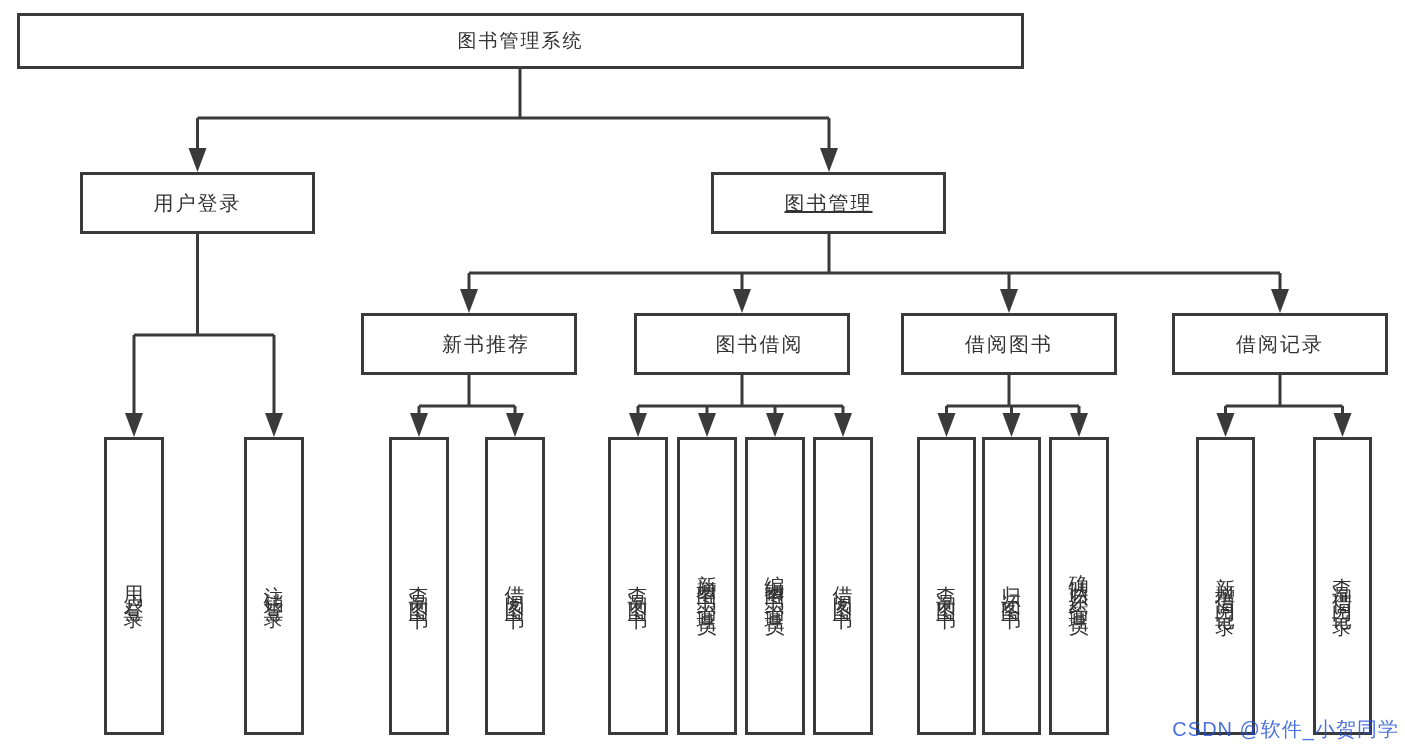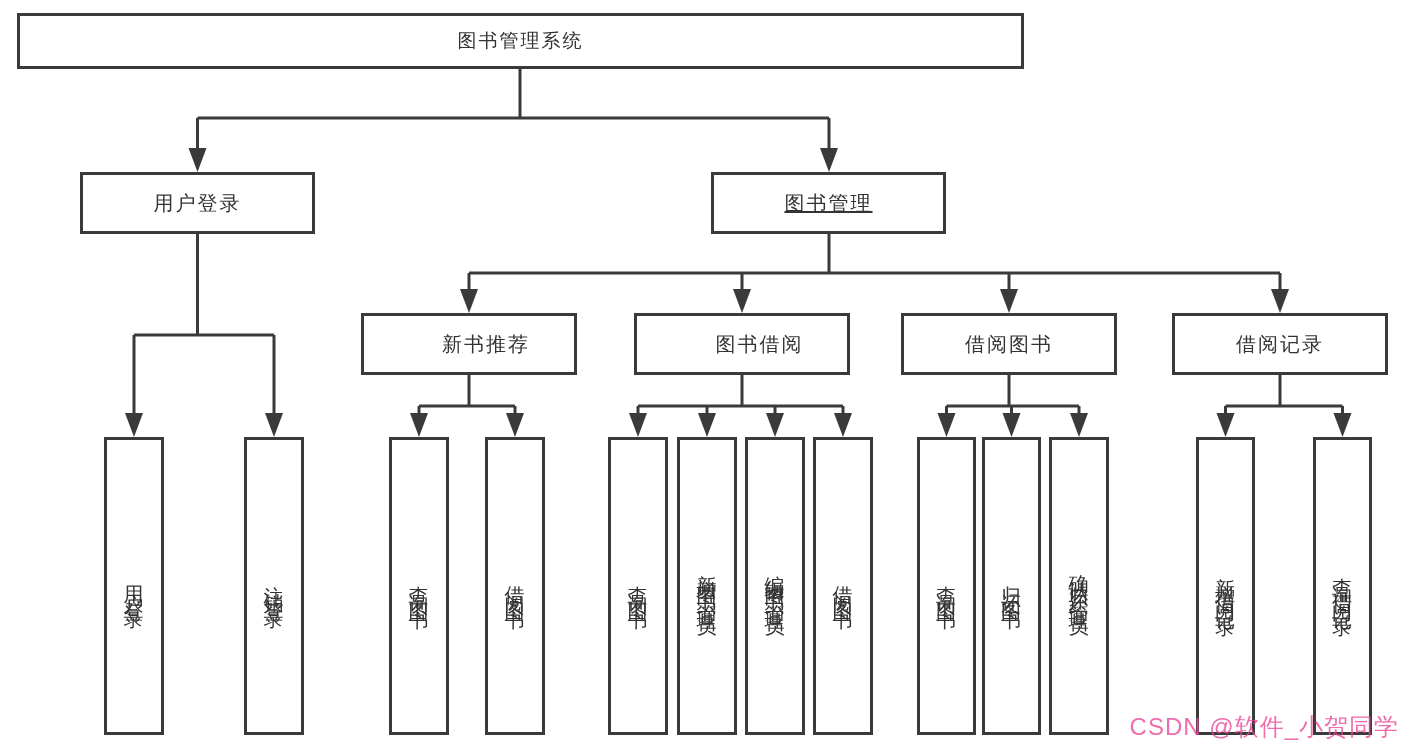--- a/index.html
+++ b/index.html
@@ -27,21 +27,21 @@
   }
   .vbox.long span{letter-spacing:6px;}
   #l-login1{left:104px;}  #l-login2{left:244px;}
   #l-rec1{left:389px;}    #l-rec2{left:485px;}
   #l-bor1{left:608px;}    #l-bor2{left:677px;}
   #l-bor3{left:745px;}    #l-bor4{left:813px;}
   #l-cur1{left:917px;width:59px;} #l-cur2{left:982px;width:59px;} #l-cur3{left:1049px;}
   #l-recd1{left:1196px;width:59px;} #l-recd2{left:1313px;width:59px;}
   .watermark{
     position:absolute;right:6px;bottom:4px;z-index:6;
-    font-size:24px;letter-spacing:1px;color:#ec4899;opacity:0.8;white-space:nowrap;
+    font-size:20px;letter-spacing:1px;color:#1d4ed8;opacity:0.8;white-space:nowrap;
   }
 </style>
 </head>
 <body>
 
 <div class="canvas">
 
   <svg class="connectors" width="1405" height="747" viewBox="0 0 1405 747" aria-hidden="true">
     <g stroke="#3a3a3a" stroke-width="3" fill="none">
 

